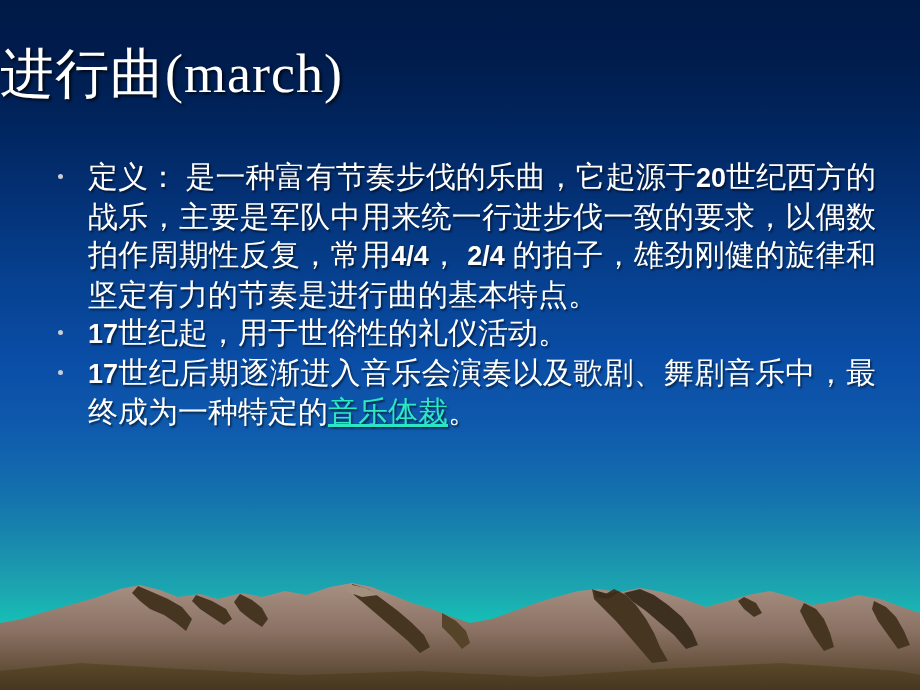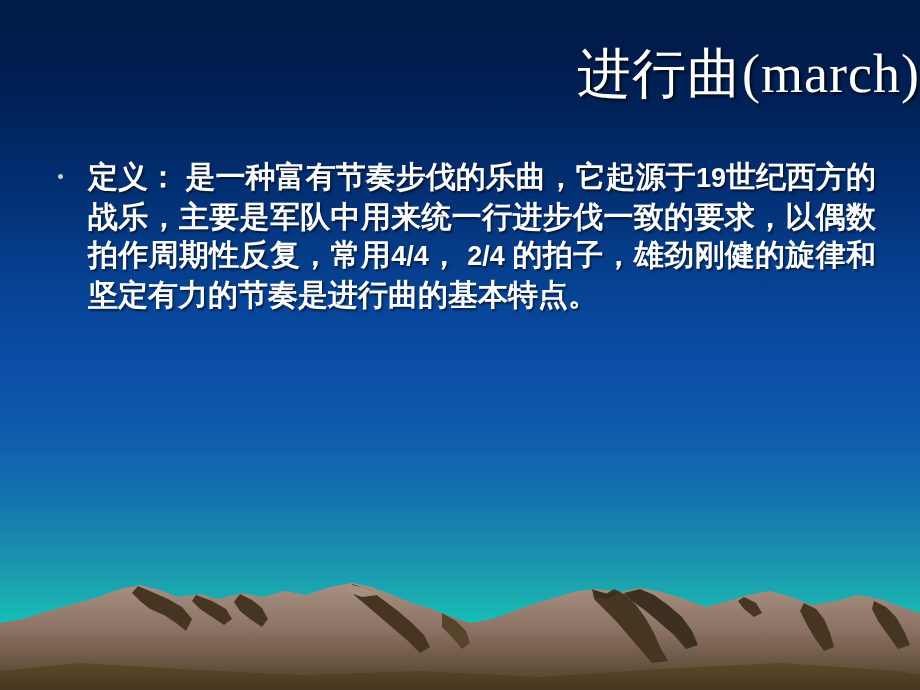--- a/index.html
+++ b/index.html
@@ -35,21 +35,21 @@
     position:absolute;
     left:0; bottom:0;
     width:920px; height:115px;
   }
 
   
   #title {
     position:absolute;
     left:0; top:42px;
     width:920px;
-    text-align:right;
+    text-align:left;
     font-size:54px;
     line-height:64px;
     color:#ffffff;
     font-family:"Liberation Serif", serif;
     letter-spacing:1px;
     text-shadow:2px 2px 3px rgba(0,0,0,0.75);
     white-space:nowrap;
   }
 
   
@@ -86,31 +86,33 @@
     font-weight:bold;
     font-size:27px;
   }
 
   .lnk {
     color:#2ce6c4;
     text-decoration:underline;
     text-underline-offset:2px;
   }
 
-  .txt { display:inline;font-weight:bold; }
+  .txt { display:inline; }
 </style>
 </head>
 <body>
 
 <div id="slide">
 
   <div id="title">进行曲(march)</div>
 
   <div id="body-block">
-      <div class="bullet-row"><span class="bullet-dot"></span><span class="txt">定义： 是一种富有节奏步伐的乐曲，它起源于</span><span class="num">19</span><span class="txt">世纪西方的战乐，主要是军队中用来统一行进步伐一致的要求，以偶数拍作周期性反复，常用</span><span class="num">4/4</span><span class="txt">， </span><span class="num">2/4</span><span class="txt"> 的拍子，雄劲刚健的旋律和坚定有力的节奏是进行曲的基本特点。</span></div>
+      <div class="bullet-row"><span class="bullet-dot"></span><span class="txt">定义： 是一种富有节奏步伐的乐曲，它起源于</span><span class="num">20</span><span class="txt">世纪西方的战乐，主要是军队中用来统一行进步伐一致的要求，以偶数拍作周期性反复，常用</span><span class="num">4/4</span><span class="txt">， </span><span class="num">2/4</span><span class="txt"> 的拍子，雄劲刚健的旋律和坚定有力的节奏是进行曲的基本特点。</span></div>
+      <div class="bullet-row"><span class="bullet-dot"></span><span class="num">17</span><span class="txt">世纪起，用于世俗性的礼仪活动。</span></div>
+      <div class="bullet-row"><span class="bullet-dot"></span><span class="num">17</span><span class="txt">世纪后期逐渐进入音乐会演奏以及歌剧、舞剧音乐中，最终成为一种特定的</span><span class="lnk">音乐体裁</span><span class="txt">。</span></div>
     </div>
 
   <svg id="mountains" viewBox="0 0 920 115" preserveAspectRatio="none">
     <defs>
       <linearGradient id="rockLight" x1="0" y1="0" x2="0" y2="1">
         <stop offset="0%" stop-color="#a79083"></stop>
         <stop offset="45%" stop-color="#8a7163"></stop>
         <stop offset="100%" stop-color="#4e3d23"></stop>
       </linearGradient>
       <linearGradient id="rockBase" x1="0" y1="0" x2="0" y2="1">

